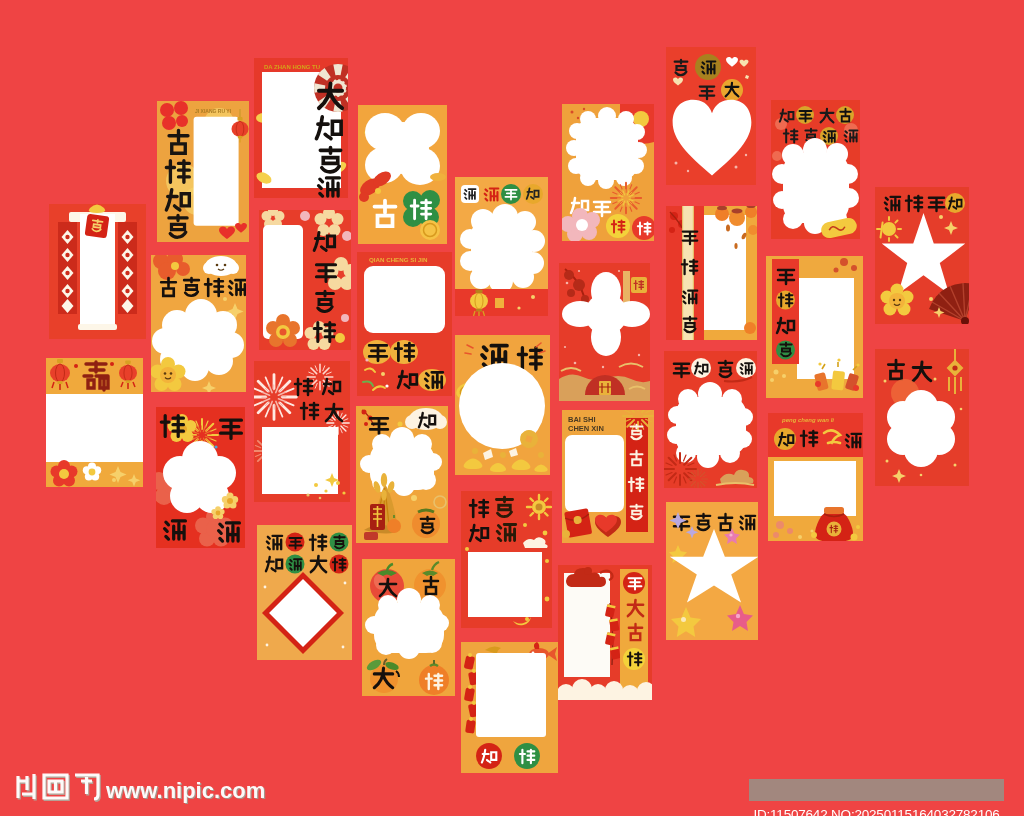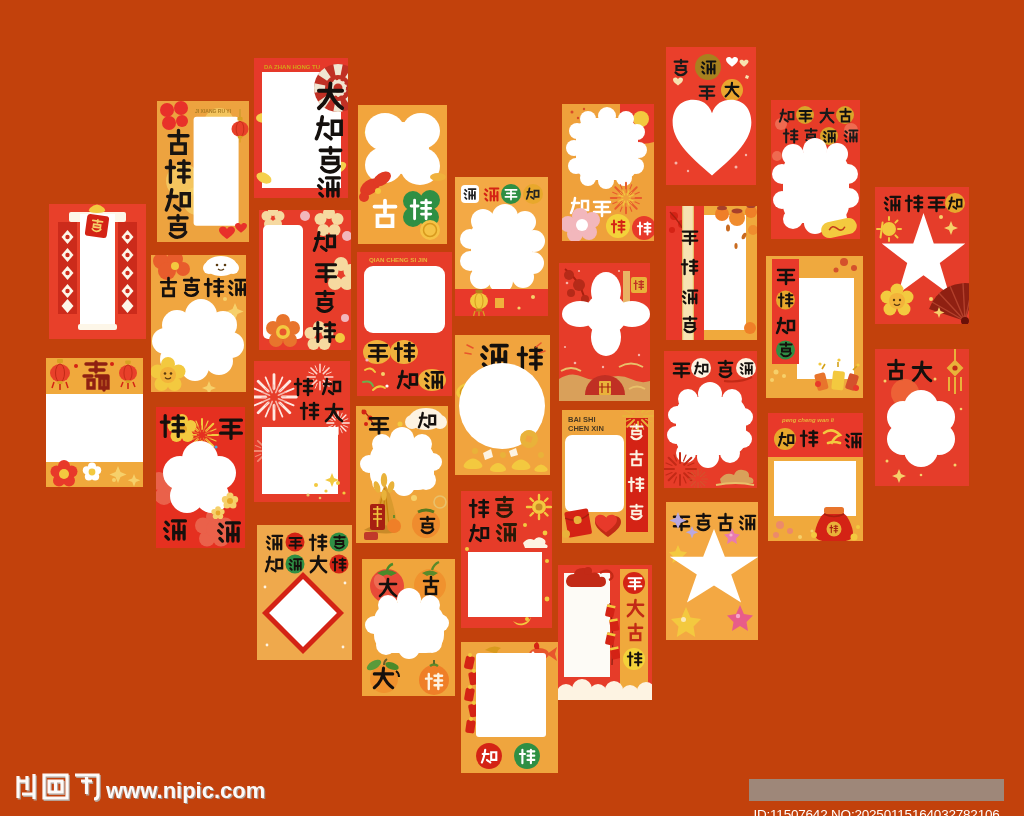--- a/index.html
+++ b/index.html
@@ -1,16 +1,16 @@
 <!DOCTYPE html>
 <html><head>
 <meta charset="utf-8">
 <style>
   html,body{margin:0;padding:0;}
-  #page{position:relative;width:1024px;height:816px;background:#c2410c;overflow:hidden;font-family:"Liberation Sans",sans-serif;}
+  #page{position:relative;width:1024px;height:816px;background:#ef4444;overflow:hidden;font-family:"Liberation Sans",sans-serif;}
   .card{position:absolute;}
 </style>
 </head>
 <body>
 
 <div id="page">
 <svg width="0" height="0" style="position:absolute">
 <defs>
 
 <g id="gA" fill="none" stroke-linecap="round" stroke-width="2.5">

